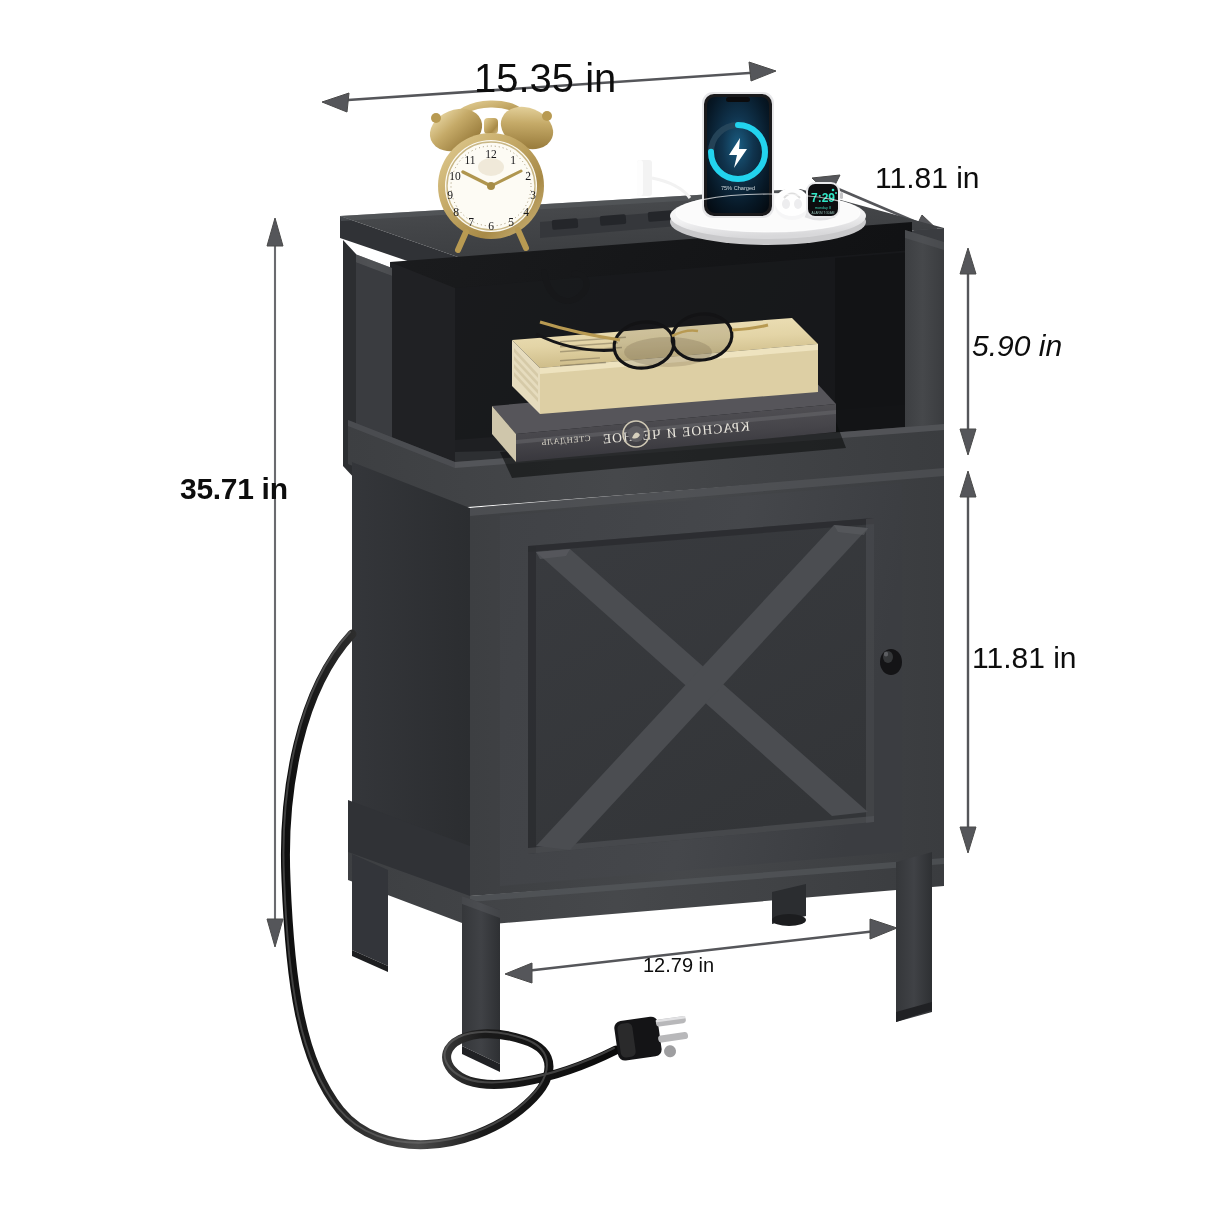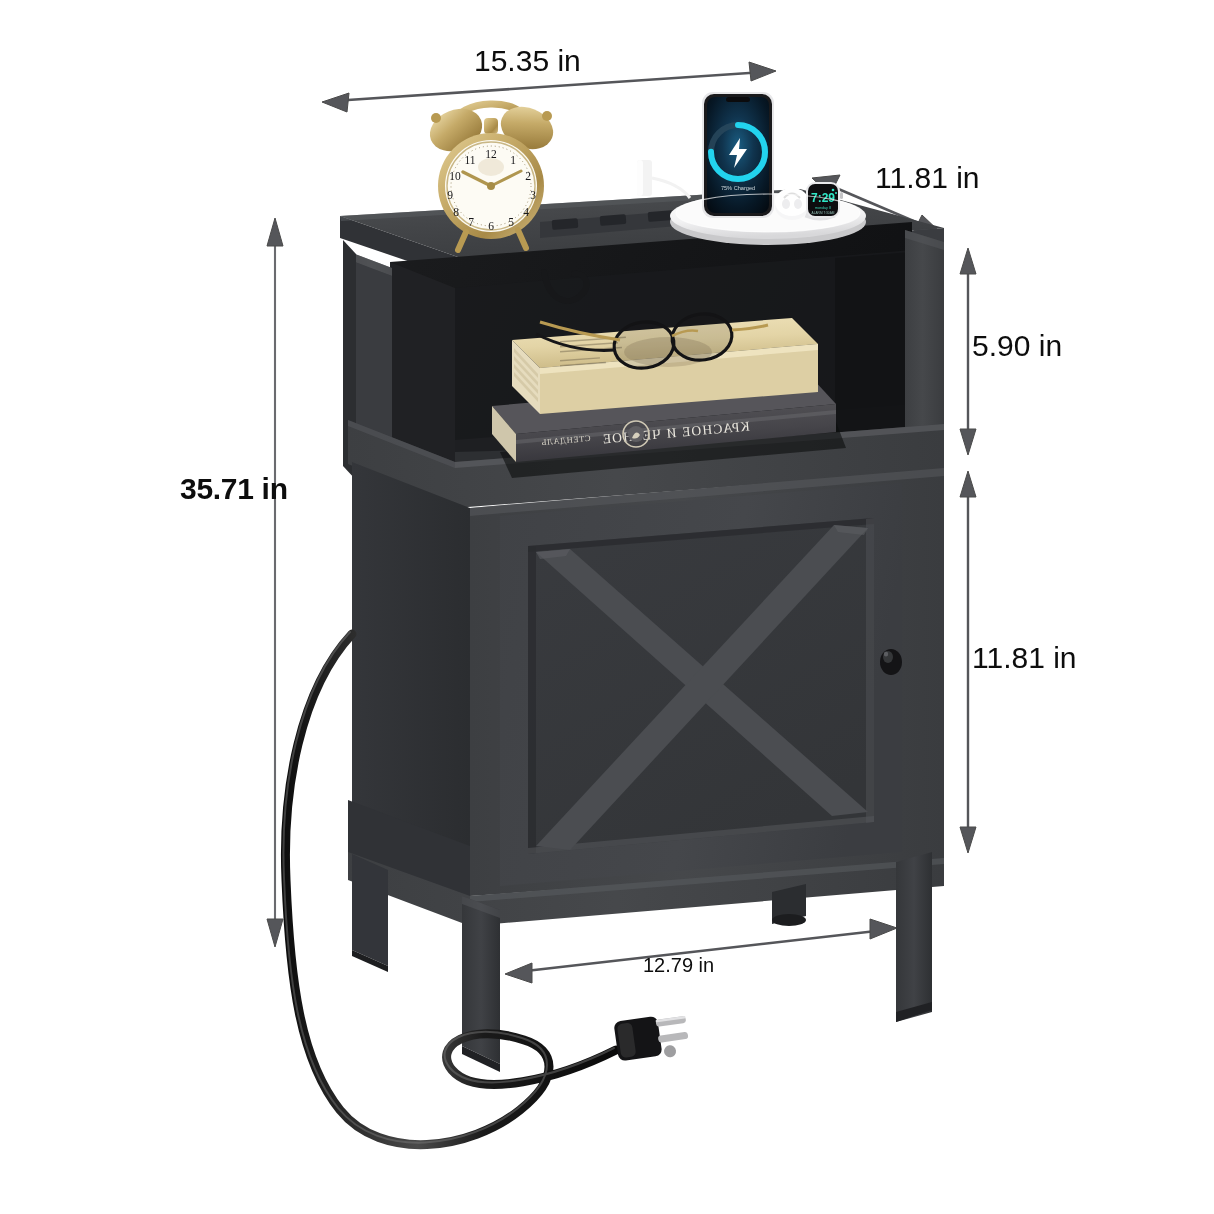--- a/index.html
+++ b/index.html
@@ -12,23 +12,23 @@
   #stage{position:absolute;left:0;top:0;width:1214px;height:1214px;}
   svg#scene{position:absolute;left:0;top:0;width:1214px;height:1214px;display:block;}
   .dim-label{
     position:absolute;
     font-family:"Liberation Sans", sans-serif;
     color:#0d0d0d;
     white-space:nowrap;
     line-height:1;
     -webkit-font-smoothing:antialiased;
   }
-  #lbl-width{left:474px;top:46px;font-size:30px;}
+  #lbl-width{left:474px;top:58px;font-size:40px;}
   #lbl-depth{left:875px;top:163px;font-size:30px;}
-  #lbl-shelf{left:972px;top:331px;font-size:30px;}
+  #lbl-shelf{left:972px;top:331px;font-size:30px;font-style:italic;}
   #lbl-cab{left:972px;top:643px;font-size:30px;}
   #lbl-height{left:180px;top:474px;font-size:30px;font-weight:bold;letter-spacing:-0.3px;}
   #lbl-depthbot{left:643px;top:955px;font-size:20px;}
 </style>
 </head>
 <body>
 
 <div id="stage">
 
 <svg id="scene" viewBox="0 0 1214 1214" xmlns="http://www.w3.org/2000/svg">

